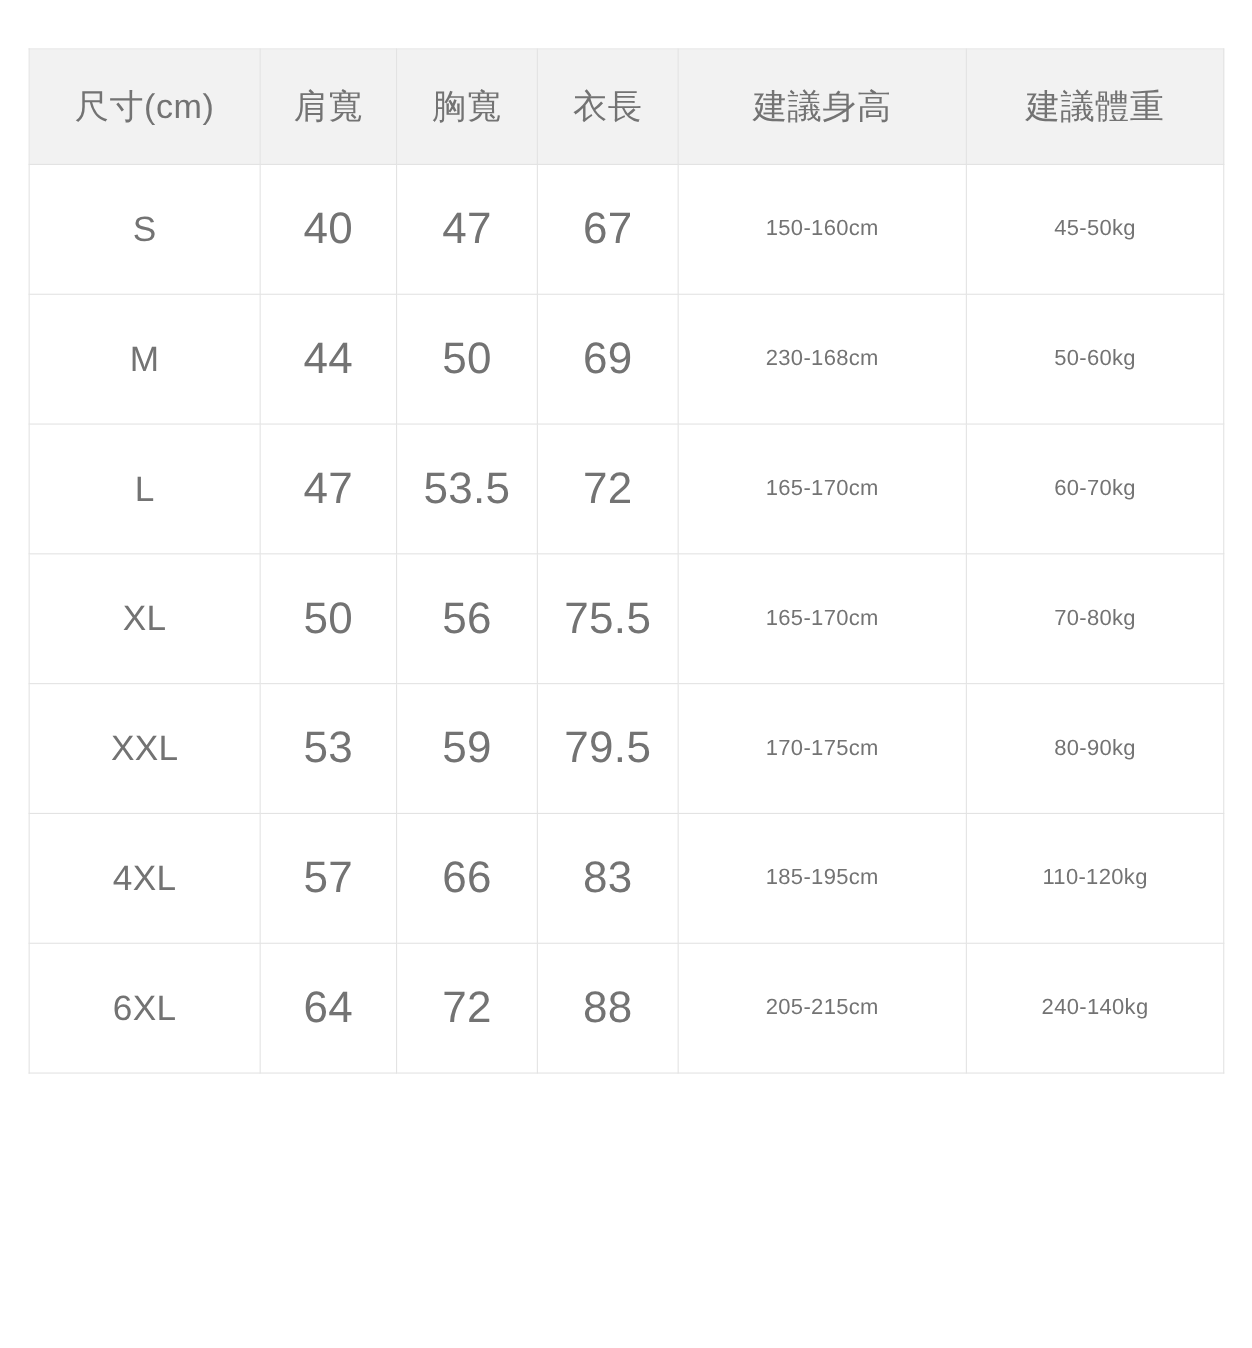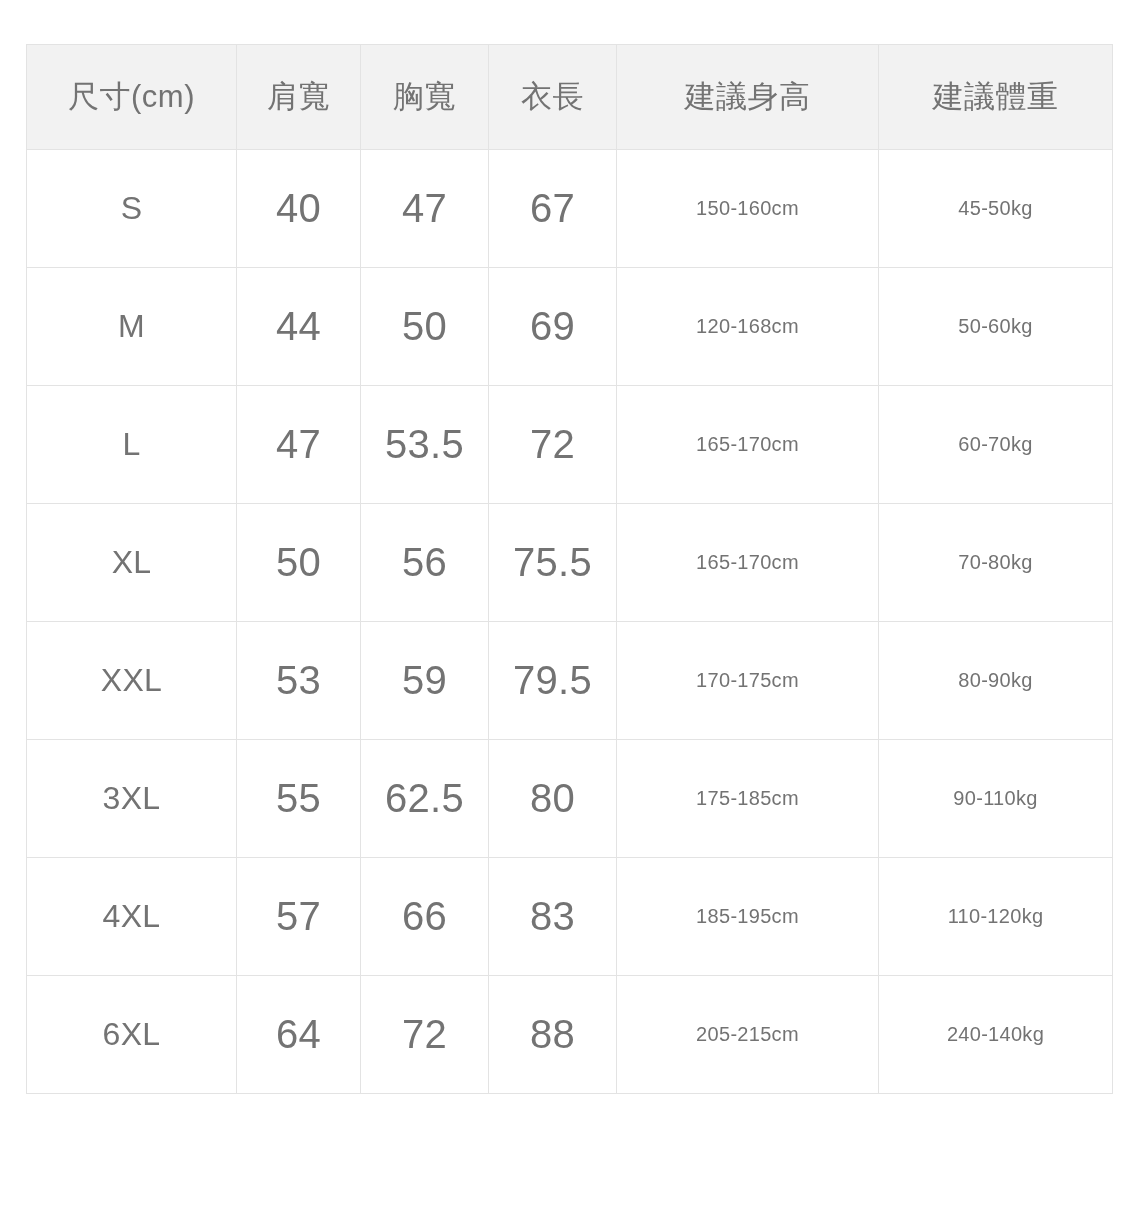--- a/index.html
+++ b/index.html
@@ -90,21 +90,21 @@
         <td>47</td>
         <td>67</td>
         <td class="cell-height">150-160cm</td>
         <td class="cell-weight">45-50kg</td>
       </tr>
       <tr>
         <td class="cell-size">M</td>
         <td>44</td>
         <td>50</td>
         <td>69</td>
-        <td class="cell-height">120-168cm</td>
+        <td class="cell-height">230-168cm</td>
         <td class="cell-weight">50-60kg</td>
       </tr>
       <tr>
         <td class="cell-size">L</td>
         <td>47</td>
         <td>53.5</td>
         <td>72</td>
         <td class="cell-height">165-170cm</td>
         <td class="cell-weight">60-70kg</td>
       </tr>
@@ -118,28 +118,20 @@
       </tr>
       <tr>
         <td class="cell-size">XXL</td>
         <td>53</td>
         <td>59</td>
         <td>79.5</td>
         <td class="cell-height">170-175cm</td>
         <td class="cell-weight">80-90kg</td>
       </tr>
       <tr>
-        <td class="cell-size">3XL</td>
-        <td>55</td>
-        <td>62.5</td>
-        <td>80</td>
-        <td class="cell-height">175-185cm</td>
-        <td class="cell-weight">90-110kg</td>
-      </tr>
-      <tr>
         <td class="cell-size">4XL</td>
         <td>57</td>
         <td>66</td>
         <td>83</td>
         <td class="cell-height">185-195cm</td>
         <td class="cell-weight">110-120kg</td>
       </tr>
       <tr>
         <td class="cell-size">6XL</td>
         <td>64</td>

